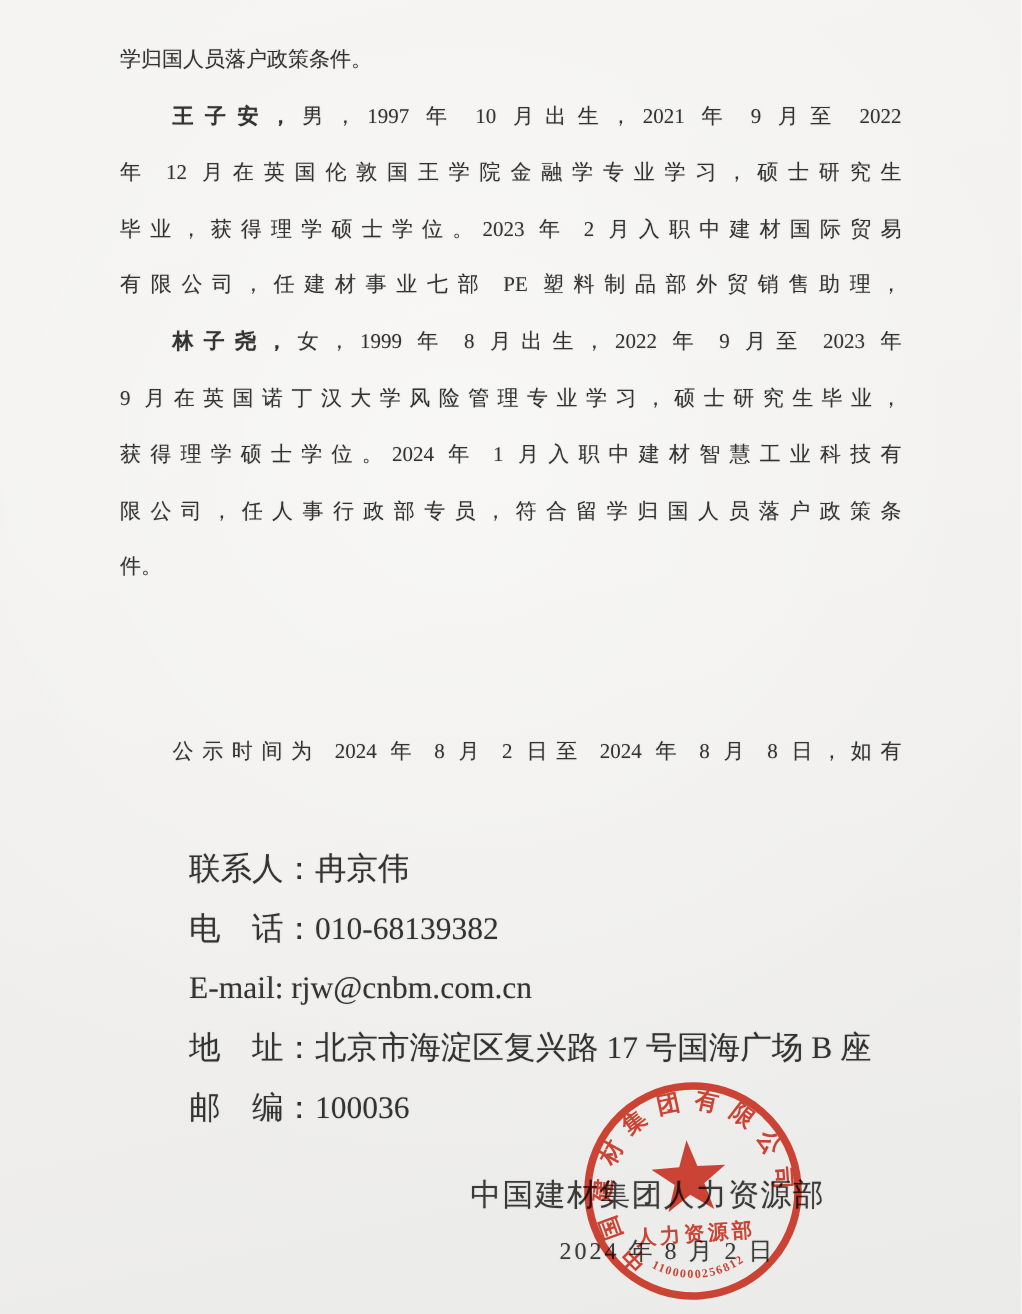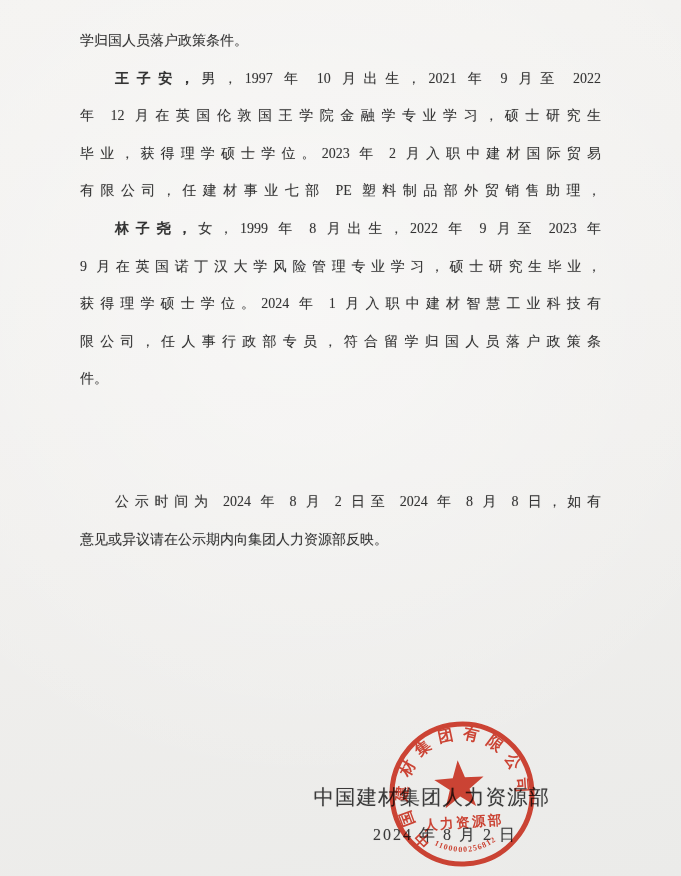--- a/index.html
+++ b/index.html
@@ -49,23 +49,29 @@
     <div class="line full">有限公司，任建材事业七部 PE 塑料制品部外贸销售助理，</div>
     <div class="line full indent"><span class="bold">林子尧，</span><span>女，1999 年 8 月出生，2022 年 9 月至 2023 年</span></div>
     <div class="line full">9 月在英国诺丁汉大学风险管理专业学习，硕士研究生毕业，</div>
     <div class="line full">获得理学硕士学位。2024 年 1 月入职中建材智慧工业科技有</div>
     <div class="line full">限公司，任人事行政部专员，符合留学归国人员落户政策条</div>
     <div class="line">件。</div>
   </div>
 
   <div class="notice">
     <div class="line full indent">公示时间为 2024 年 8 月 2 日至 2024 年 8 月 8 日，如有</div>
-    <div class="line">意见或异议请在公示期内向集团人力资源部反映。</div>
   </div>
 
+  <div class="contacts">
+    <div class="cline">联系人：冉京伟</div>
+    <div class="cline">电　话：010-68139382</div>
+    <div class="cline">E-mail: rjw@cnbm.com.cn</div>
+    <div class="cline">地　址：北京市海淀区复兴路 17 号国海广场 B 座</div>
+    <div class="cline">邮　编：100036</div>
+  </div>
 
   <div class="sig">
     <div class="sig-org">中国建材集团人力资源部</div>
     <div class="sig-date">2024 年 8 月 2 日</div>
   </div>
 
   <svg class="stamp" viewBox="0 0 150 150">
     <defs>
       <path id="arc-top" d="M 43.5,120 A 55,55 0 1 1 106.5,120" fill="none"></path>
       <path id="arc-bottom" d="M 24.8,104 A 58,58 0 0 0 125.2,104" fill="none"></path>

